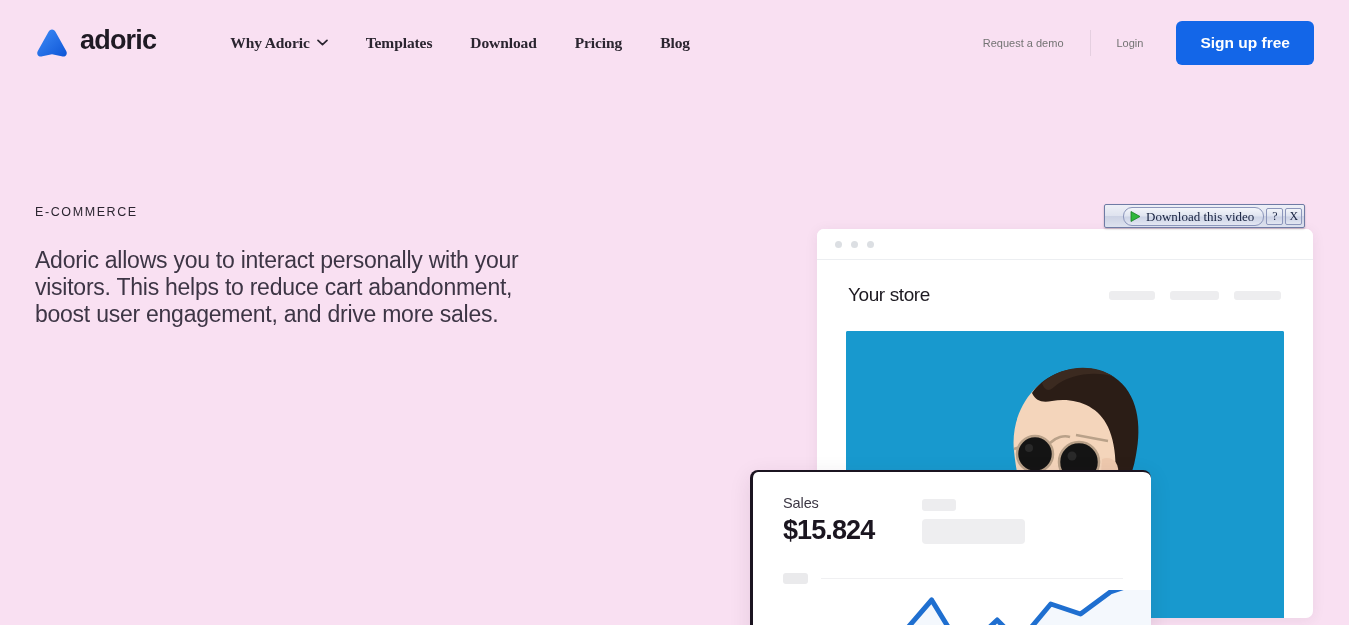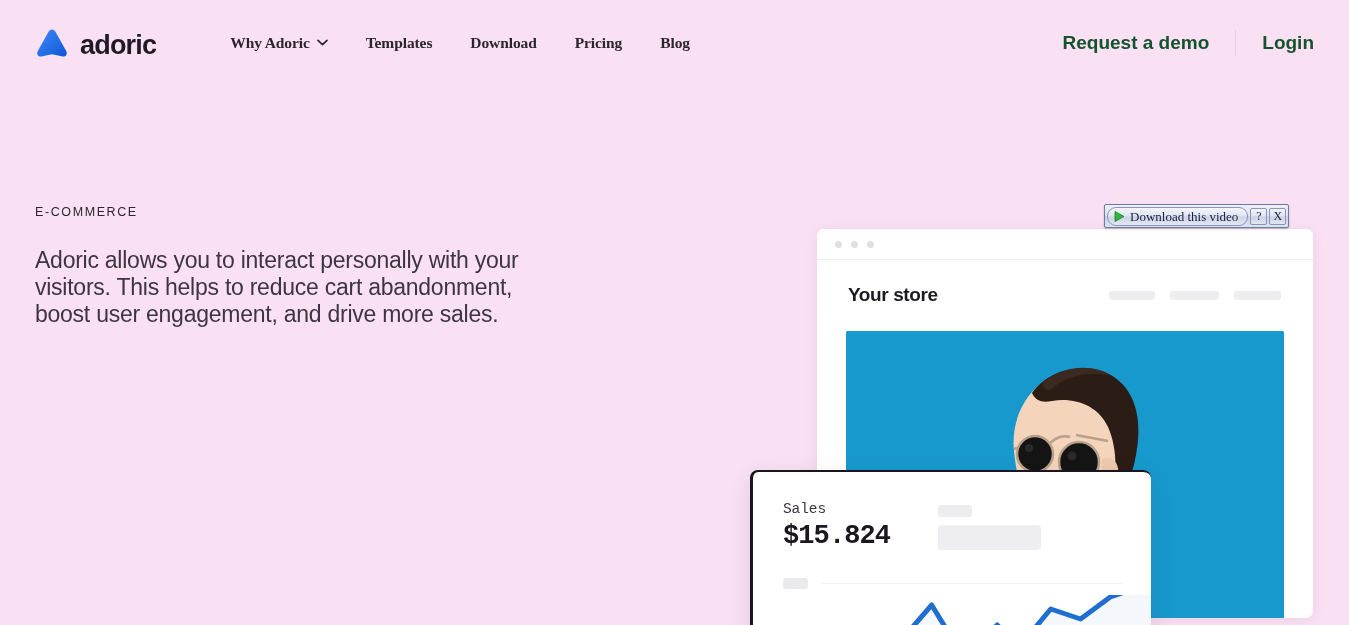--- a/index.html
+++ b/index.html
@@ -20,21 +20,21 @@
     position: absolute;
     top: 0; left: 0;
     width: 1349px;
     height: 85px;
     display: flex;
     align-items: center;
     padding: 0 35px;
   }
   .brand {
     display: flex;
-    align-items: flex-end;
+    align-items: flex-start;
     gap: 11px;
     cursor: pointer;
   }
   .brand-mark { width: 34px; height: 32px; display:block; }
   .brand-name {
     font-size: 27px;
     font-weight: 700;
     color: #1f1a24;
     letter-spacing: -0.8px;
     line-height: 1;
@@ -61,23 +61,23 @@
   .chev {
     width: 11px; height: 7px; display: block;
   }
 
   .nav-right {
     margin-left: auto;
     display: flex;
     align-items: center;
   }
   .nav-action {
-    font-size: 19px;
-    font-weight: 700;
-    color: #14532d;
+    font-size: 11px;
+    font-weight: 400;
+    color: #737373;
     cursor: pointer;
     white-space: nowrap;
   }
   .nav-sep {
     width: 1px;
     height: 26px;
     background: #e5cfe0;
     margin: 0 26px;
   }
   .signup-btn {
@@ -147,21 +147,21 @@
   }
   .dot { width: 7px; height: 7px; border-radius: 50%; background: #dcdfe3; }
 
   .store-header {
     display: flex;
     align-items: center;
     padding: 24px 32px 0 31px;
   }
   .store-title {
     font-size: 19px;
-    font-weight: 700;
+    font-weight: 400;
     color: #1d1a21;
     letter-spacing: -0.4px;
   }
   .store-navs { margin-left: auto; display: flex; gap: 15px; align-items:center; }
   .ph-bar { height: 9px; border-radius: 3px; background: #ededef; }
   .ph-w1 { width: 46px; }
   .ph-w2 { width: 49px; }
   .ph-w3 { width: 47px; }
 
   .store-hero {
@@ -183,22 +183,21 @@
     height: 175px;
     background: #ffffff;
     border-radius: 8px;
     border-left: 3px solid #1b1420;
     border-top: 2px solid #1b1420;
     overflow: hidden;
     box-shadow: 0 6px 22px rgba(50,20,50,0.10);
   }
   .sales-top {
     display: flex;
-    padding: 29px 28px 0 30px;
-    font-family: Liberation Mono, monospace;
+    padding: 23px 28px 0 30px;
   }
   .sales-label {
     font-size: 14.5px;
     color: #3c3744;
     letter-spacing: -0.1px;
     margin-bottom: 4px;
   }
   .sales-value {
     font-size: 27px;
     font-weight: 700;
@@ -237,20 +236,21 @@
   .idm-download {
     display: flex;
     align-items: center;
     gap: 5px;
     height: 19px;
     padding: 0 9px 0 6px;
     background: linear-gradient(180deg,#f3f5fa 0%, #dfe4f0 48%, #ccd3e6 52%, #e3e7f2 100%);
     border: 1px solid #8c96bb;
     border-radius: 9px;
     cursor: pointer;
+    margin-left: 16px;
   }
   .idm-play { width: 11px; height: 11px; display: block; }
   .idm-text {
     font-family: "Liberation Serif", serif;
     font-size: 13px;
     color: #16213f;
     white-space: nowrap;
     line-height: 1;
   }
   .idm-sq {
@@ -308,20 +308,21 @@
     </div>
     <div class="nav-link">
       <span>Blog</span>
     </div>
   </div>
 
   <div class="nav-right">
     <span class="nav-action">Request a demo</span>
     <span class="nav-sep"></span>
     <span class="nav-action">Login</span>
+    <button class="signup-btn">Sign up free</button>
   </div>
 </nav>
 
 <section class="hero-text">
   <div class="eyebrow">E-COMMERCE</div>
   <p class="subcopy">Adoric allows you to interact personally with your visitors. This helps to reduce cart abandonment, boost user engagement, and drive more sales.</p>
 </section>
 
 <div class="mockup">
   <div class="mockup-bar">

